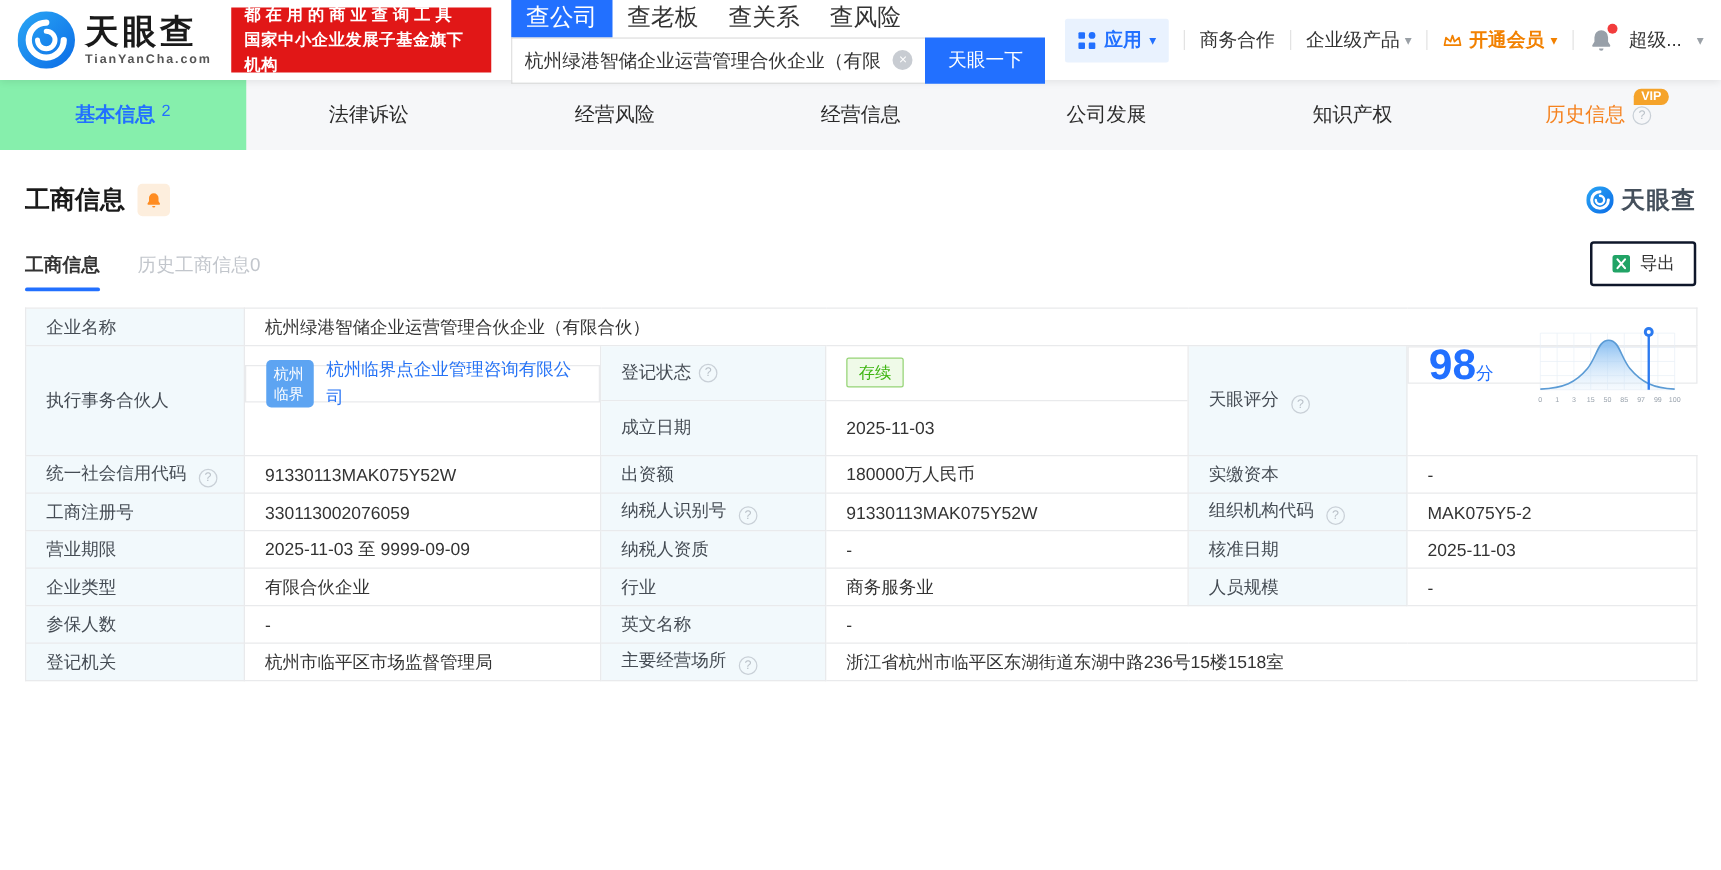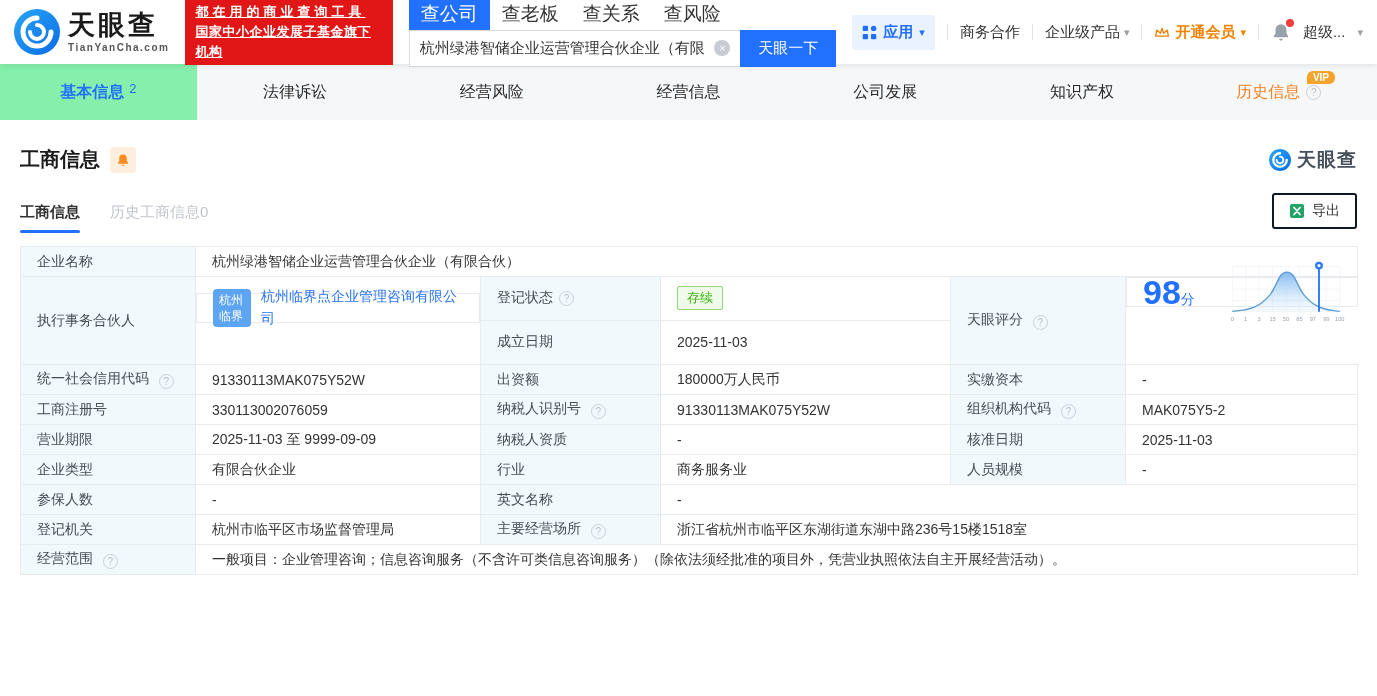--- a/index.html
+++ b/index.html
@@ -6,22 +6,22 @@
   html,body { width:1377px; height:696px; overflow:hidden; background:#fff;
     font-family:"Liberation Sans","DejaVu Sans",sans-serif; color:#333; }
 
   
   .header { height:64px; display:flex; align-items:center; padding:0 14px; gap:16px;
     background:#fff; position:relative; z-index:5; box-shadow:0 2px 6px rgba(0,0,0,.08); }
   .logo { display:flex; align-items:center; gap:8px; }
   .logo-text { display:flex; flex-direction:column; line-height:1; }
   .logo-brand { font-size:27px; font-weight:700; color:#1a1a1a; letter-spacing:3px; }
   .logo-domain { font-size:10px; color:#555; letter-spacing:1.5px; margin-top:4px; font-weight:700; }
-  .banner { background:#e11717; color:#fff; padding:6px 10px; height:66px;
-    display:flex; flex-direction:column; justify-content:center;text-decoration:underline; }
+  .banner { background:#e11717; color:#fff; padding:6px 10px; height:52px;
+    display:flex; flex-direction:column; justify-content:center; }
   .banner-line1 { font-size:13px; font-weight:700; letter-spacing:4px; line-height:1.55; }
   .banner-line2 { font-size:13px; font-weight:700; letter-spacing:.5px; line-height:1.55; }
 
   .search-block { width:462px; }
   .search-tabs { display:flex; font-size:19px; }
   .stab { padding:3px 12px; cursor:pointer; color:#333; }
   .stab.active { background:#2270ff; color:#fff; }
   .search-row { display:flex; height:37px; }
   .search-input-wrap { position:relative; flex:1; border:1px solid #d9d9d9; border-right:none; }
   .search-input { width:100%; height:100%; border:none; outline:none; font-size:15px;
@@ -434,22 +434,15 @@
         <span>登记机关</span>
       </td>
       <td class="val">杭州市临平区市场监督管理局</td>
       <td class="lbl">
         <span>主要经营场所</span>
         <span class="help">?</span>
       </td>
       <td class="val" colspan="3">浙江省杭州市临平区东湖街道东湖中路236号15楼1518室</td>
     </tr>
 
-    <tr>
-      <td class="lbl">
-        <span>经营范围</span>
-        <span class="help">?</span>
-      </td>
-      <td class="val" colspan="5">一般项目：企业管理咨询；信息咨询服务（不含许可类信息咨询服务）（除依法须经批准的项目外，凭营业执照依法自主开展经营活动）。</td>
-    </tr>
   </tbody>
     </table>
 </div>
 
 </body></html>

